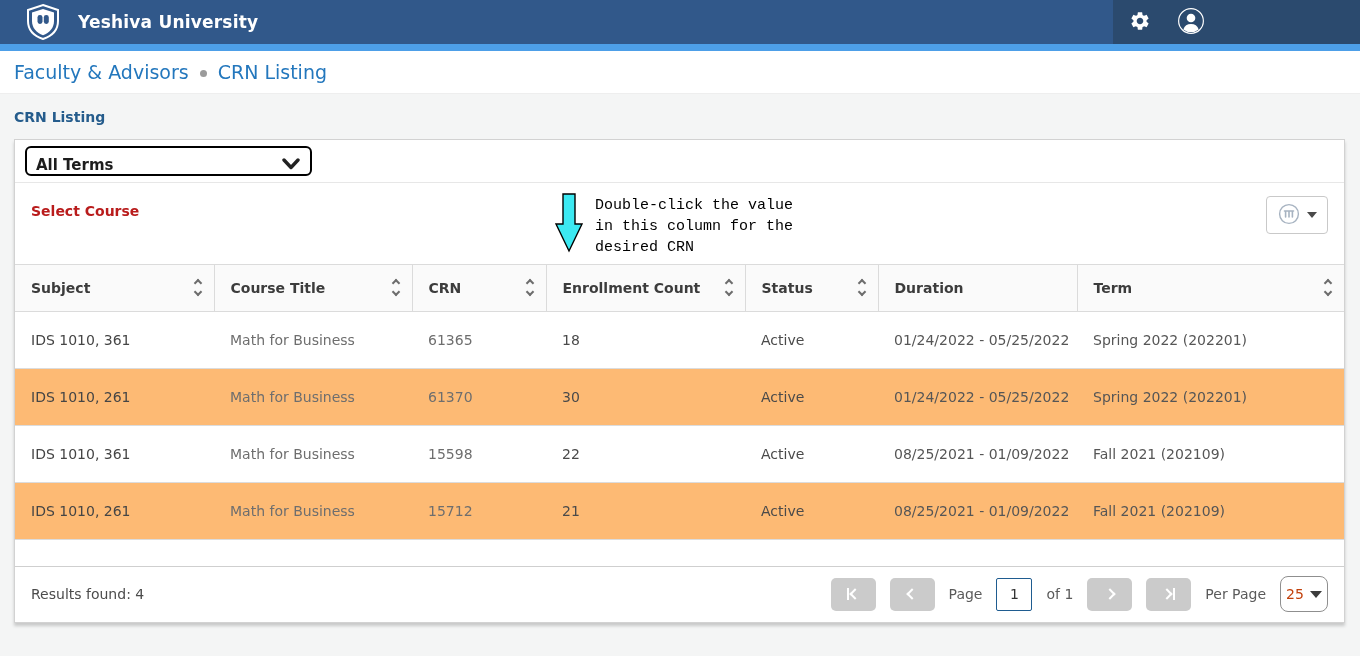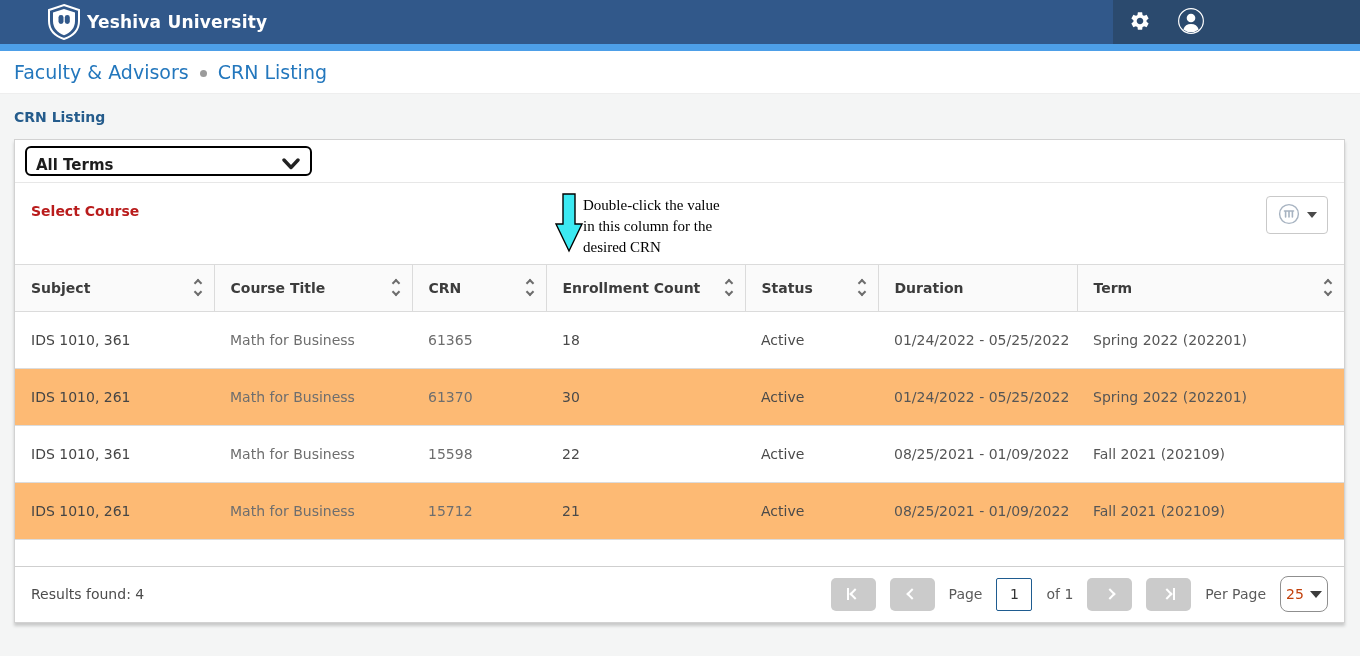--- a/index.html
+++ b/index.html
@@ -1,21 +1,21 @@
 <!DOCTYPE html>
 <html><head>
 <meta charset="utf-8">
 <style>
   * { margin:0; padding:0; box-sizing:border-box; }
   html,body { width:1360px; height:656px; overflow:hidden;
     font-family:"DejaVu Sans","Liberation Sans",sans-serif; background:#f4f5f5; }
 
   
   .topbar { position:relative; height:44px; background:#31588a; display:flex; align-items:center; }
-  .brand { display:flex; align-items:center; gap:4px; padding-left:45px; }
+  .brand { display:flex; align-items:center; gap:16px; padding-left:24px; }
   .brand svg { display:block; }
   .brand-name { color:#fff; font-size:17px; font-weight:600; letter-spacing:.2px; }
   .topbar-right { position:absolute; right:0; top:0; width:247px; height:44px;
     background:#2b4a6e; display:flex; align-items:center; gap:26px; padding-left:16px; }
   .icon-btn { background:none; border:none; cursor:pointer; display:flex; align-items:center; }
   .accent-stripe { height:7px; background:#4d9fe8; }
 
   
   .breadcrumb { height:43px; background:#fff; display:flex; align-items:center; padding-left:14px;
     border-bottom:1px solid #eee; }
@@ -31,22 +31,22 @@
 
   .term-row { height:43px; padding:6px 10px; border-bottom:1px solid #e7e7e7; }
   .term-select { width:287px; height:30px; border:2px solid #000; border-radius:6px;
     display:flex; align-items:center; justify-content:space-between; padding:8px 10px 0 9px;
     cursor:pointer; background:#fff; }
   .term-select span { font-size:15px; font-weight:bold; color:#1d1d1d; }
 
   .toolbar { position:relative; height:82px; border-bottom:1px solid #dbdbdb; }
   .toolbar-title { position:absolute; left:16px; top:20px; font-size:14px; font-weight:bold; color:#b91c1c; }
 
-  .annotation { position:absolute; left:540px; top:10px; display:flex; 
-    font-family:Liberation Serif, serif; }
+  .annotation { position:absolute; left:540px; top:10px; display:flex; gap:12px;
+    font-family:Liberation Mono, monospace; }
   .annotation-text { font-size:15px; line-height:21px; color:#000; padding-top:2px; }
 
   .search-group { position:absolute; right:16px; top:13px; display:flex; gap:5px; }
   .filter-btn { width:62px; height:38px; background:#fff; border:1px solid #c9c9c9; border-radius:4px;
     display:flex; align-items:center; justify-content:center; gap:7px; cursor:pointer; }
   .caret { width:0; height:0; border-left:5px solid transparent; border-right:5px solid transparent;
     border-top:6px solid #4a4a4a; }
   .search-box { position:relative; }
   .search-box input { width:217px; height:38px; border:1px solid #b5b5b5; border-radius:3px;
     padding:0 36px 0 12px; font-size:15px; color:#333; font-family:inherit; }

